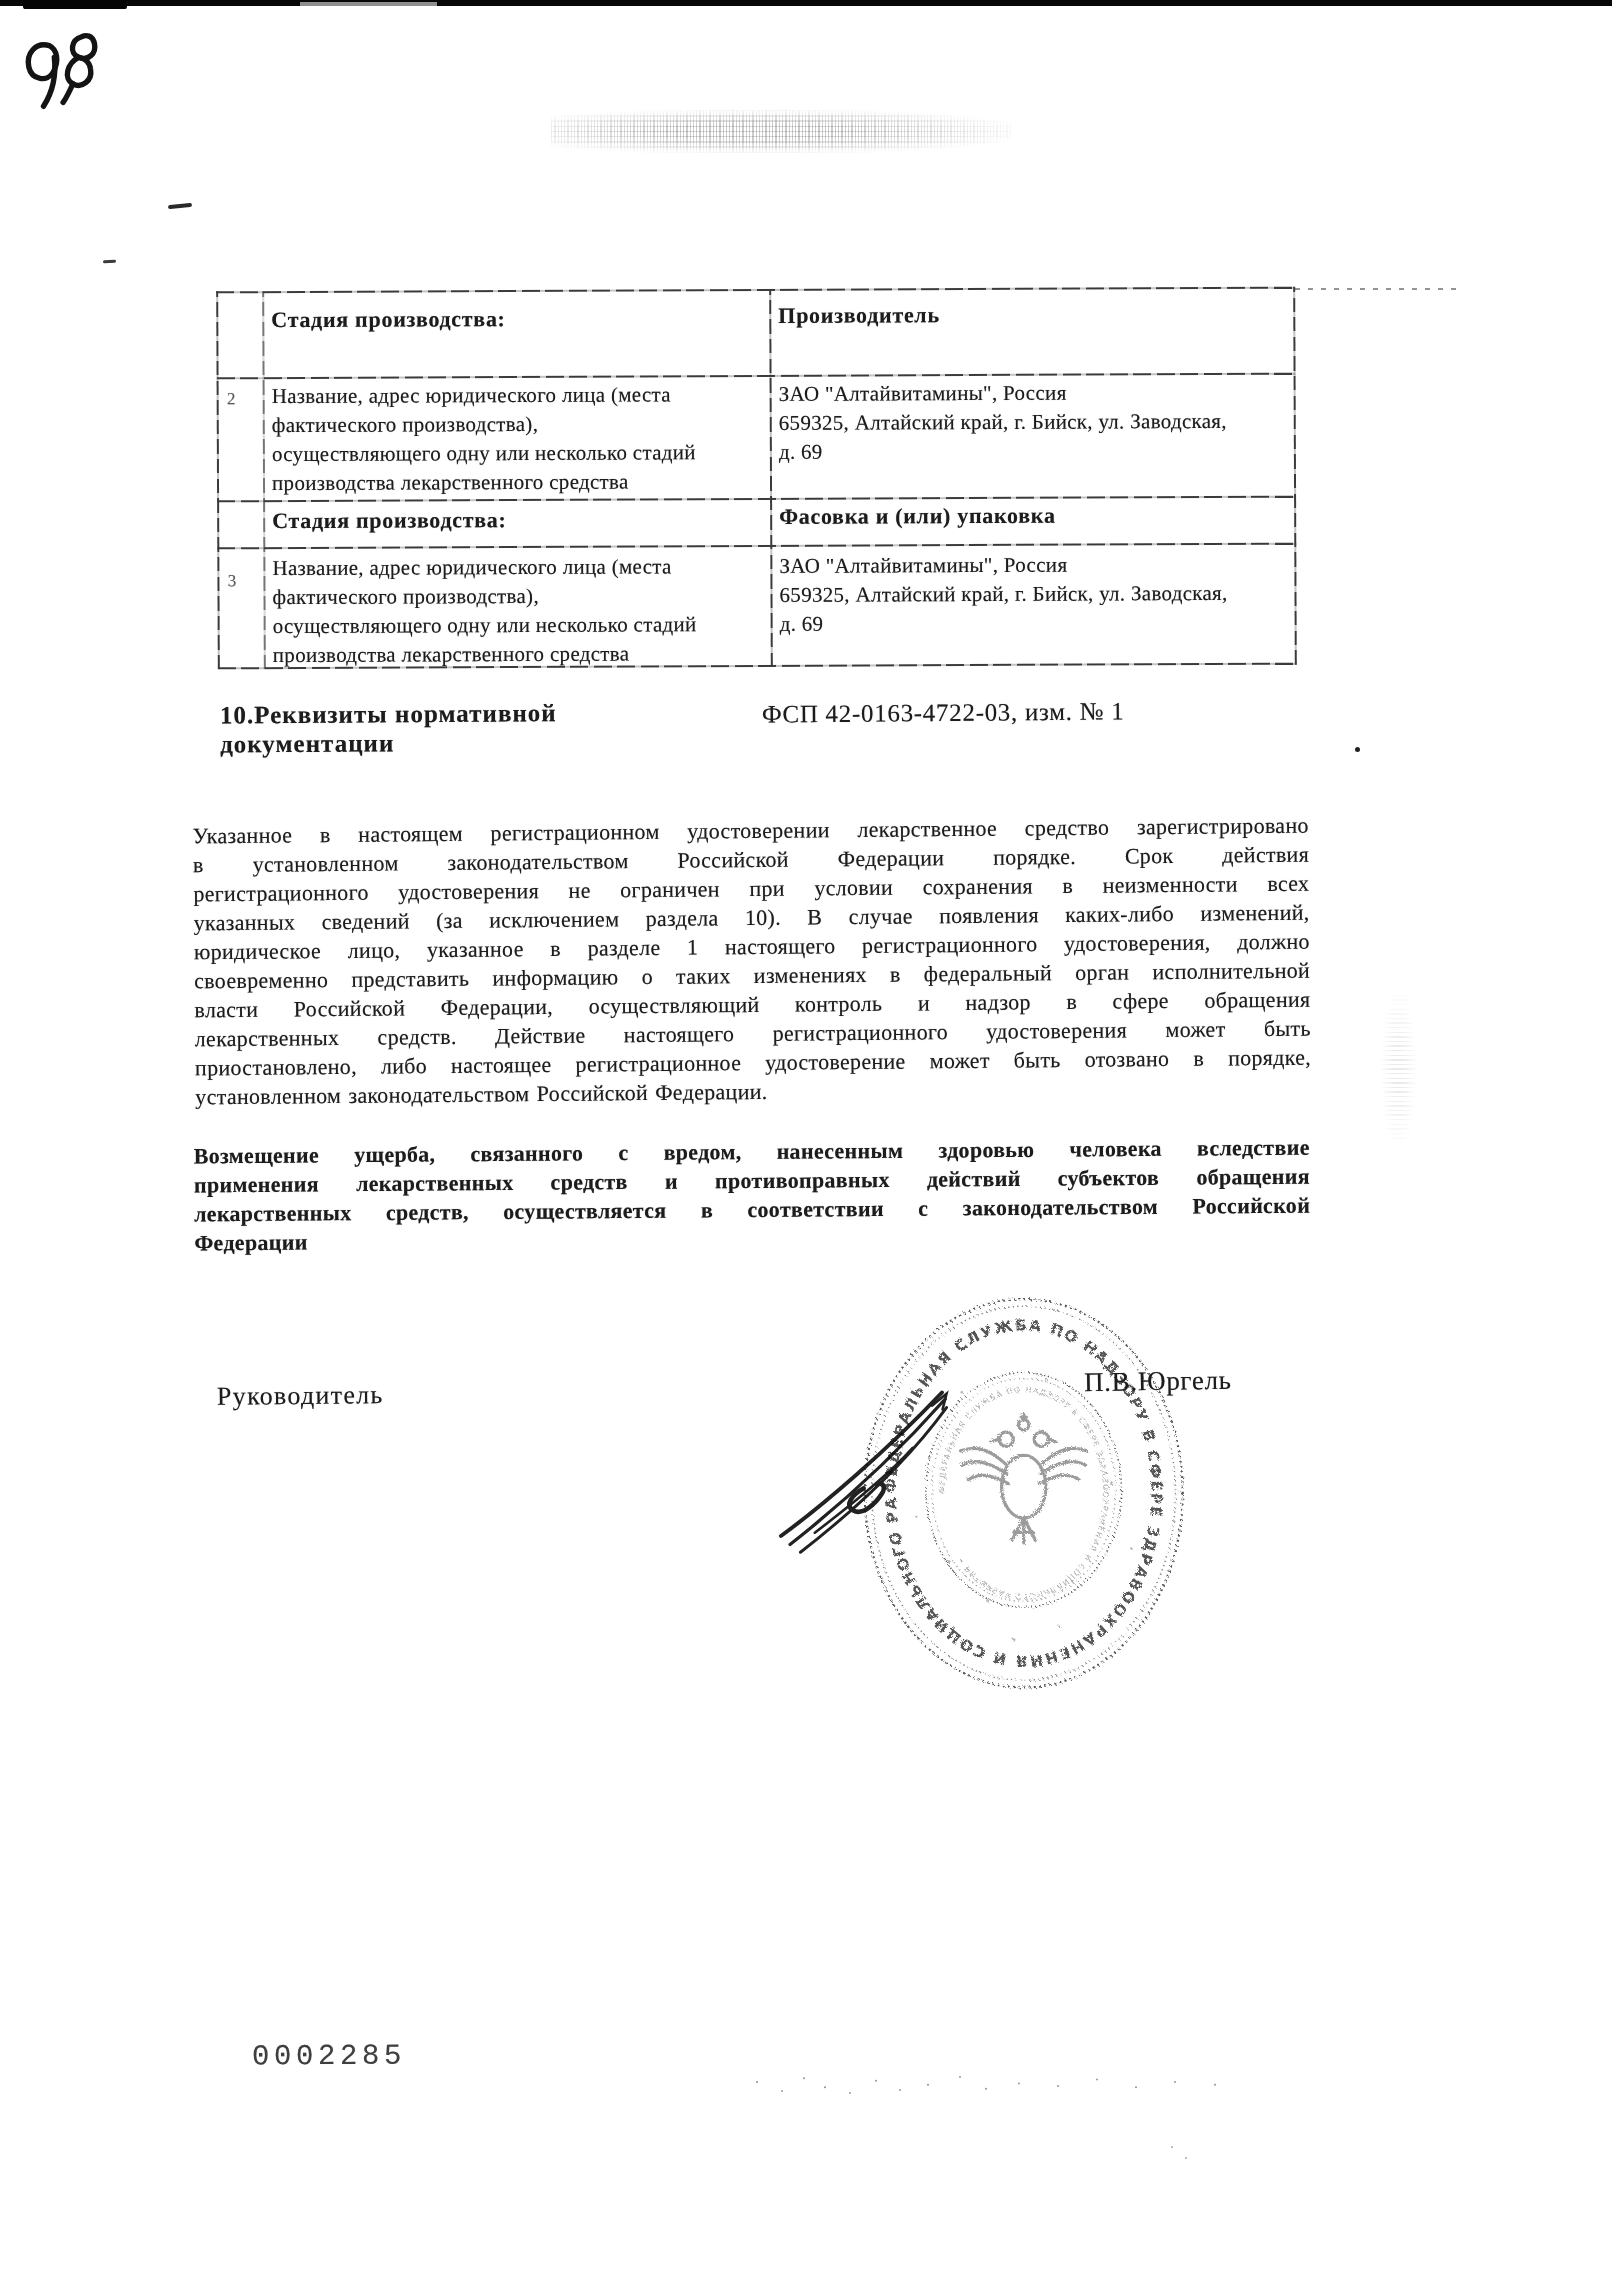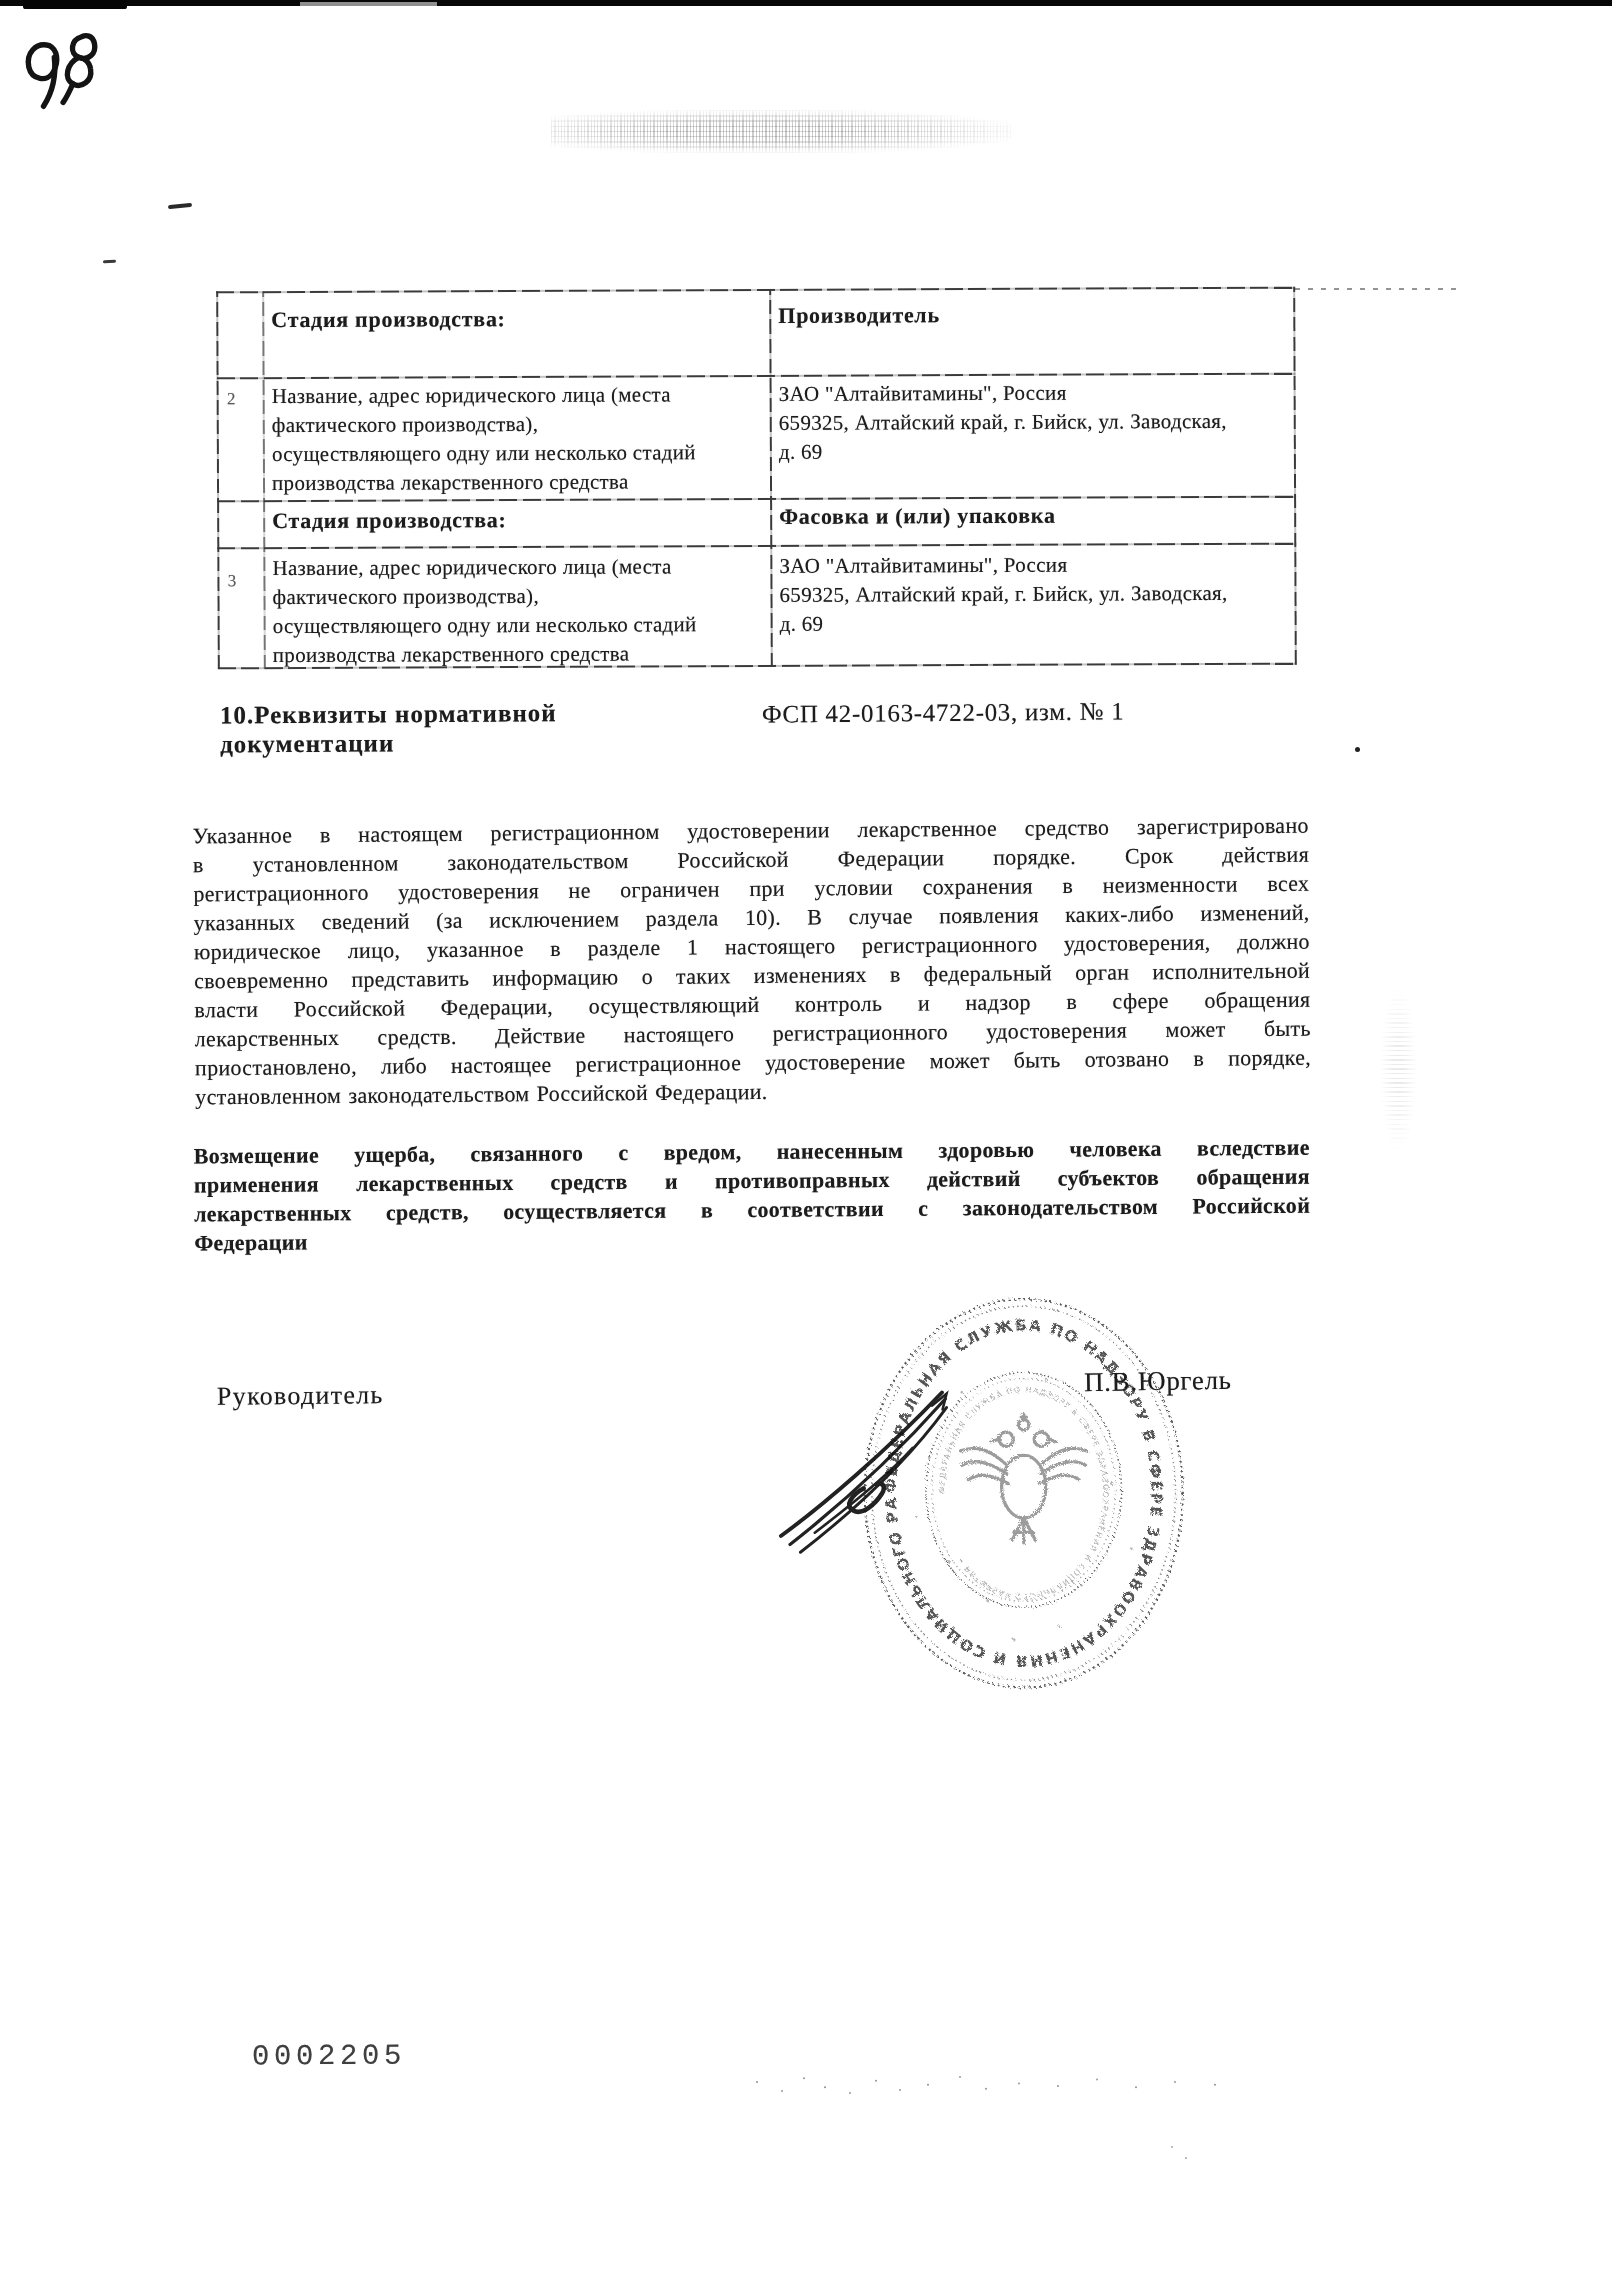--- a/index.html
+++ b/index.html
@@ -244,16 +244,16 @@
     <g fill="none" stroke="#101010" stroke-linecap="round" opacity=".92">
       <path d="M 98,305 C 160,260 260,175 345,85" stroke-width="6"></path>
       <path d="M 112,318 C 180,265 270,185 350,95" stroke-width="5"></path>
       <path d="M 128,330 C 195,278 285,200 352,108" stroke-width="4.5"></path>
       <path d="M 150,300 C 200,262 260,215 300,170" stroke-width="4"></path>
       <path d="M 225,232 c -18,10 -30,26 -16,34 c 14,8 34,-10 44,-26 c 6,-10 2,-18 -8,-14" stroke-width="7"></path>
       <path d="M 330,105 l 22,-18 l -6,24" stroke-width="4"></path>
     </g>
   </svg>
 
-  <div class="blank-number">0002205</div>
+  <div class="blank-number">0002285</div>
 
 </div>
 
 
 </body></html>

